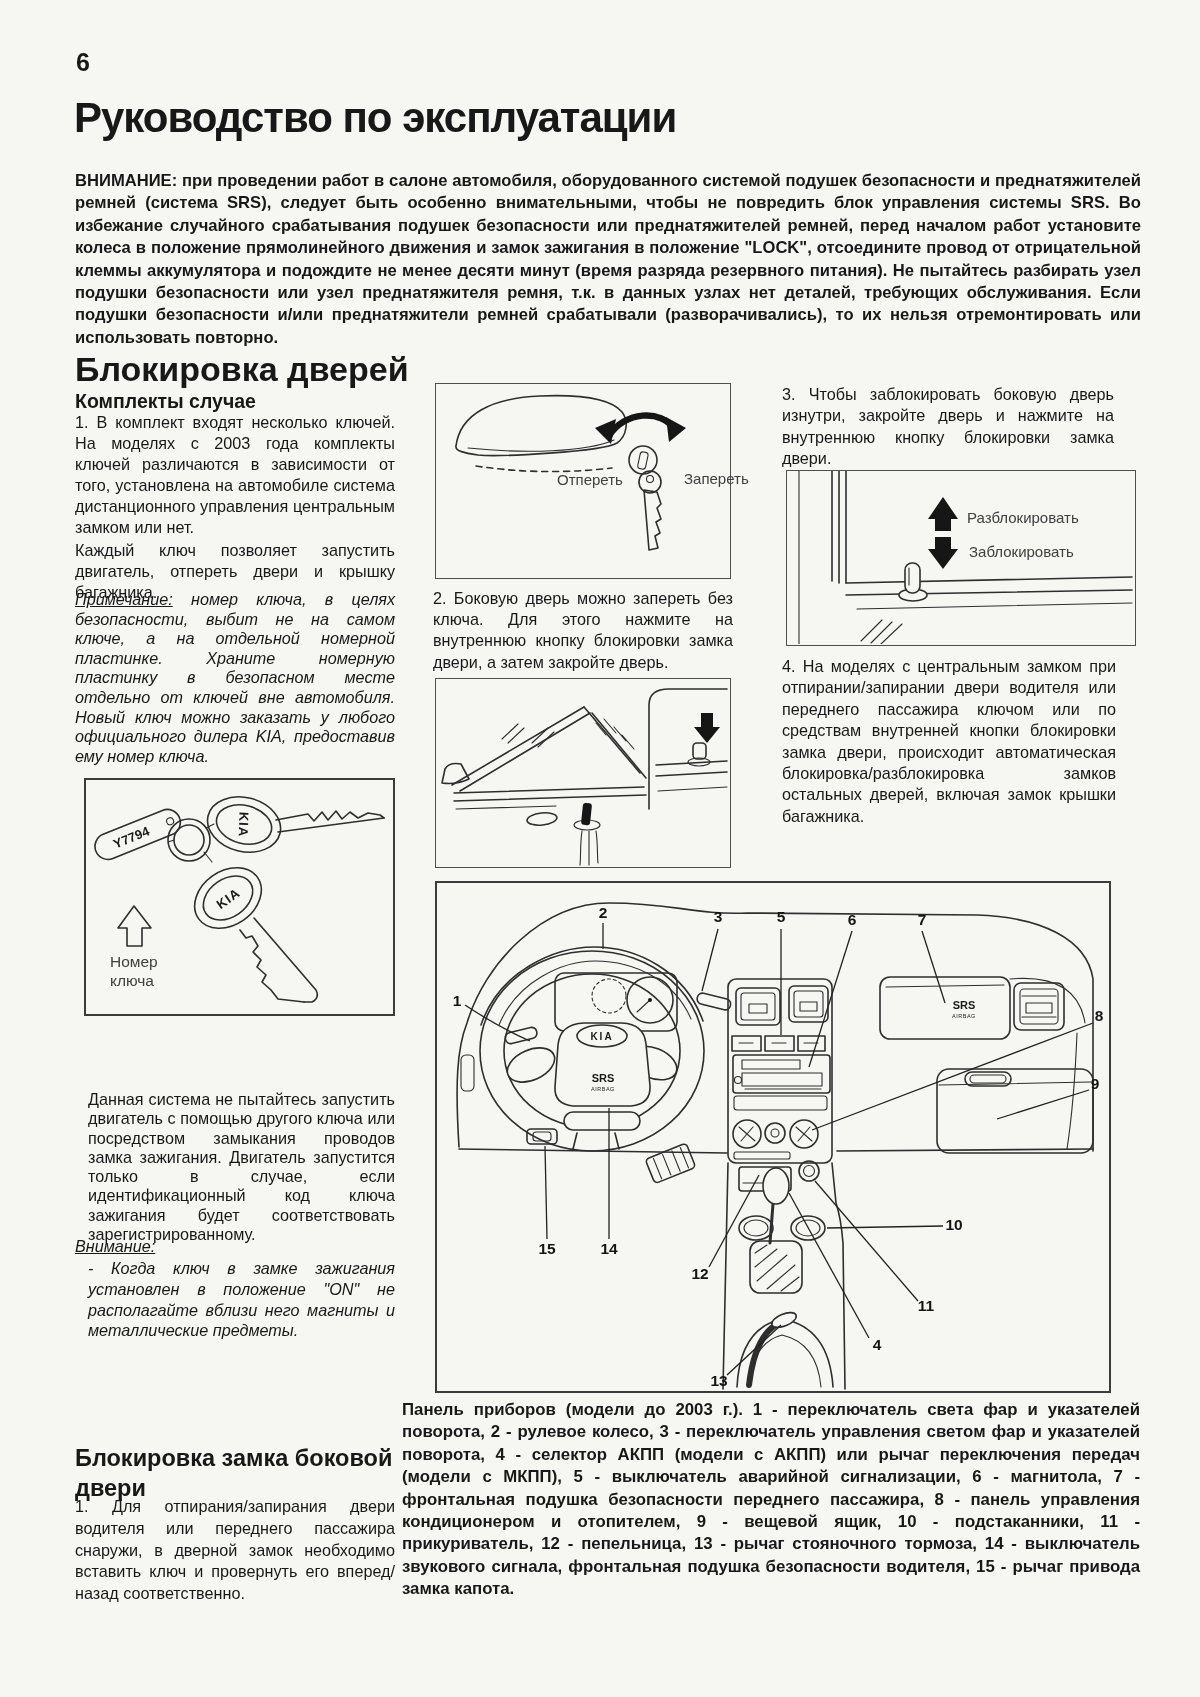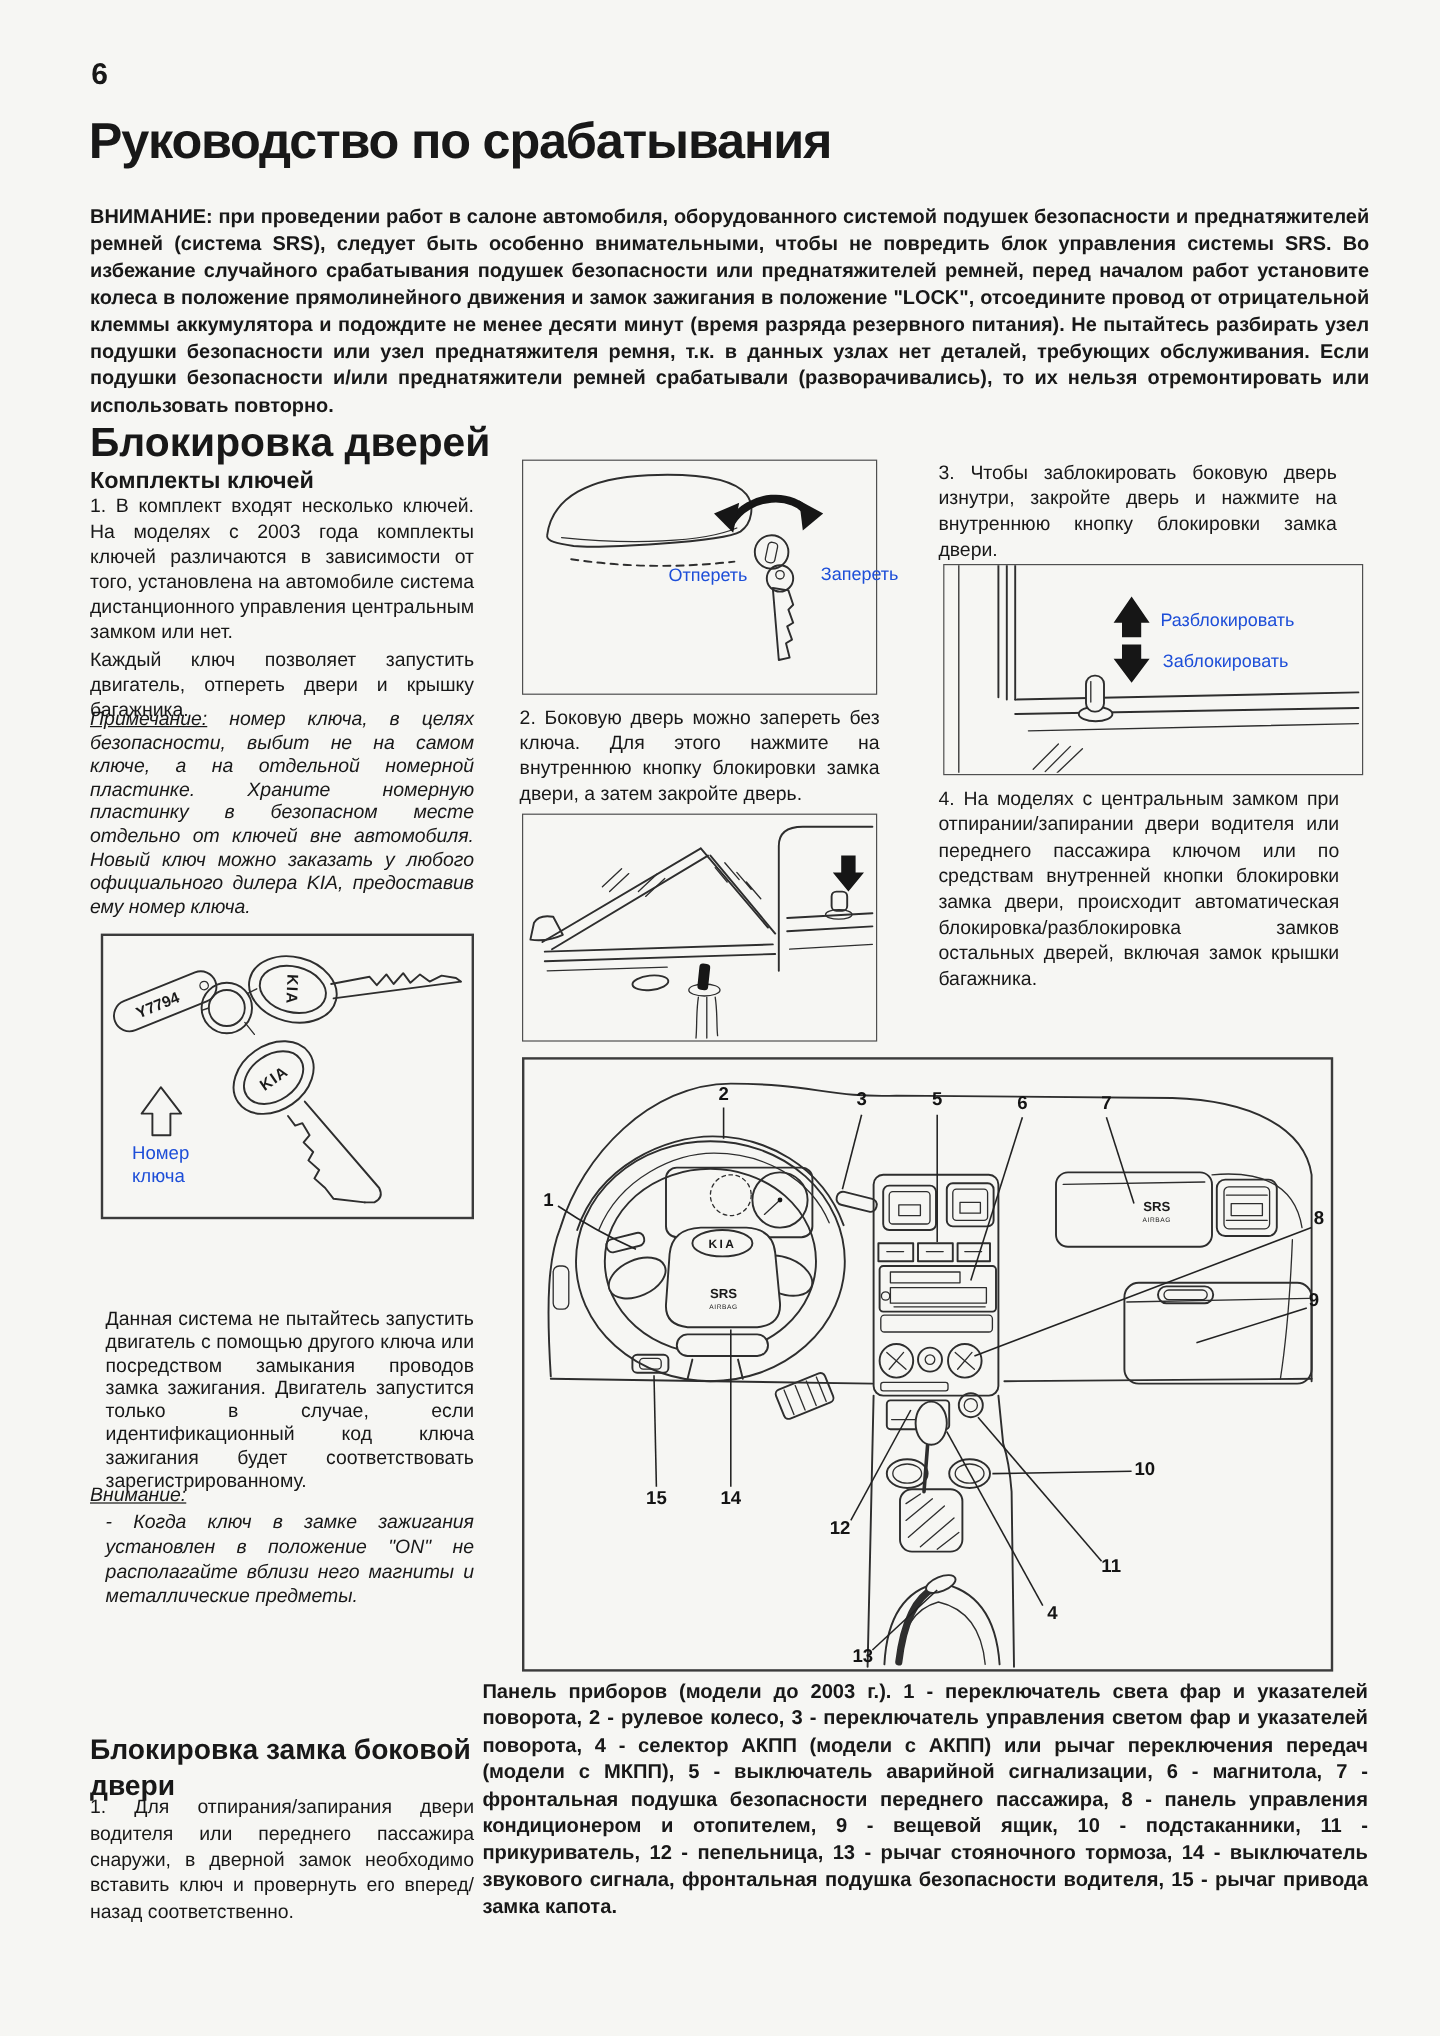--- a/index.html
+++ b/index.html
@@ -8,42 +8,42 @@
   .abs{position:absolute;}
   .body-txt{font-size:16.2px;line-height:21px;text-align:justify;}
   .bold{font-weight:700;}
   .it{font-style:italic;}
   .u{text-decoration:underline;}
   .hang{padding-left:13px;}
   h1,h2,h3,p{margin:0;padding:0;}
   .fig{border:1.5px solid #4f4f4f;background:#f6f6f3;box-sizing:border-box;}
   .fig-dark{border:2px solid #3b3b3b;}
   .callout{position:absolute;transform:translate(-50%,-50%);font-size:15.5px;font-weight:700;color:#141414;}
-  .figlabel{position:absolute;font-size:15px;color:#1d4ed8;white-space:nowrap;}
+  .figlabel{position:absolute;font-size:15px;color:#404040;white-space:nowrap;}
   svg{position:absolute;left:0;top:0;}
   svg .ln{fill:none;stroke:#2e2e2e;stroke-width:1.6;stroke-linecap:round;stroke-linejoin:round;}
   svg .thin{stroke-width:1.1;}
   svg .thick{stroke-width:6.5;}
   svg .blk{fill:#161616;stroke:none;}
   svg .pap{fill:#f6f6f3;}
   svg text{fill:#1a1a1a;stroke:none;font-family:"Liberation Sans",sans-serif;}
   .leader{stroke:#222;stroke-width:1.3;fill:none;}
 </style>
 </head>
 <body>
 
 <div class="page">
 
   <div class="abs bold" style="left:76px;top:48px;font-size:25px;">6</div>
-  <h1 class="abs bold" style="left:74px;top:94px;font-size:42px;letter-spacing:-1px;">Руководство по срабатывания</h1>
+  <h1 class="abs bold" style="left:74px;top:94px;font-size:42px;letter-spacing:-1px;">Руководство по эксплуатации</h1>
 
   <p class="abs body-txt bold" style="left:75px;top:170px;width:1066px;font-size:16.6px;line-height:22.4px;">ВНИМАНИЕ: при проведении работ в салоне автомобиля, оборудованного системой подушек безопасности и преднатяжителей ремней (система SRS), следует быть особенно внимательными, чтобы не повредить блок управления системы SRS. Во избежание случайного срабатывания подушек безопасности или преднатяжителей ремней, перед началом работ установите колеса в положение прямолинейного движения и замок зажигания в положение "LOCK", отсоедините провод от отрицательной клеммы аккумулятора и подождите не менее десяти минут (время разряда резервного питания). Не пытайтесь разбирать узел подушки безопасности или узел преднатяжителя ремня, т.к. в данных узлах нет деталей, требующих обслуживания. Если подушки безопасности и/или преднатяжители ремней срабатывали (разворачивались), то их нельзя отремонтировать или использовать повторно.</p>
 
   <h2 class="abs bold" style="left:75px;top:350px;font-size:34px;">Блокировка дверей</h2>
-  <h3 class="abs bold" style="left:75px;top:390px;font-size:19.5px;">Комплекты ключей</h3>
+  <h3 class="abs bold" style="left:75px;top:390px;font-size:19.5px;">Комплекты случае</h3>
   <p class="abs body-txt" style="left:75px;top:412px;width:320px;">1. В комплект входят несколько ключей. На моделях с 2003 года комплекты ключей различаются в зависимости от того, установлена на автомобиле система дистанционного управления центральным замком или нет.</p>
   <p class="abs body-txt" style="left:75px;top:540px;width:320px;">Каждый ключ позволяет запустить двигатель, отпереть двери и крышку багажника.</p>
   <p class="abs body-txt it" style="left:75px;top:590px;width:320px;line-height:19.6px;"><span class="u">Примечание:</span><span> номер ключа, в целях безопасности, выбит не на самом ключе, а на отдельной номерной пластинке. Храните номерную пластинку в безопасном месте отдельно от ключей вне автомобиля. Новый ключ можно заказать у любого официального дилера KIA, предоставив ему номер ключа.</span></p>
 
   <div class="abs fig fig-dark" style="left:84px;top:778px;width:311px;height:238px;">
     <svg width="307" height="234" viewBox="0 0 307 234">
 
       <circle class="ln" cx="103" cy="60" r="21"></circle>
       <circle class="ln" cx="103" cy="60" r="15"></circle>
 

